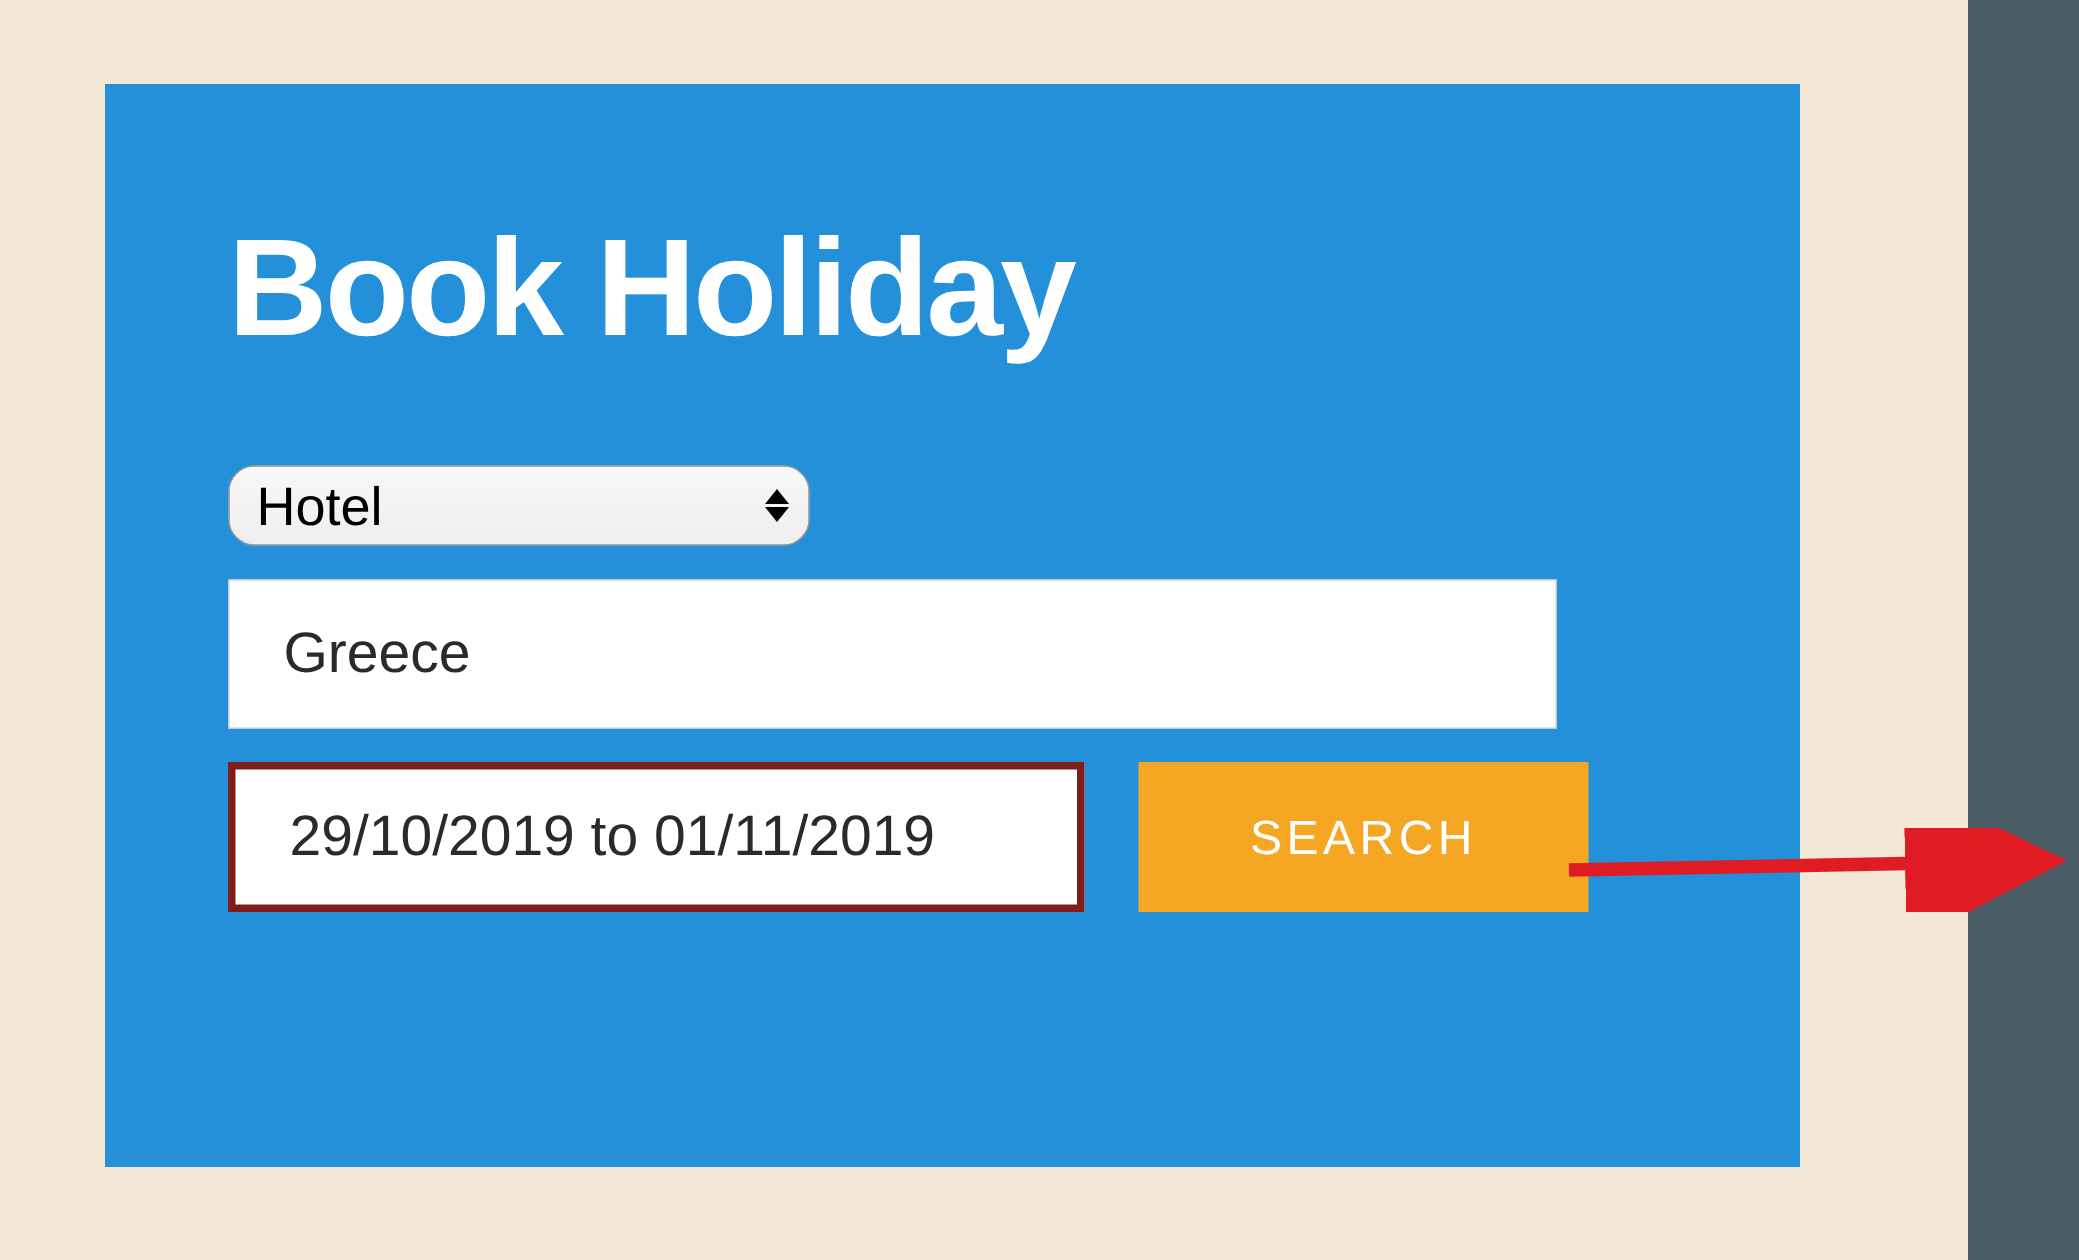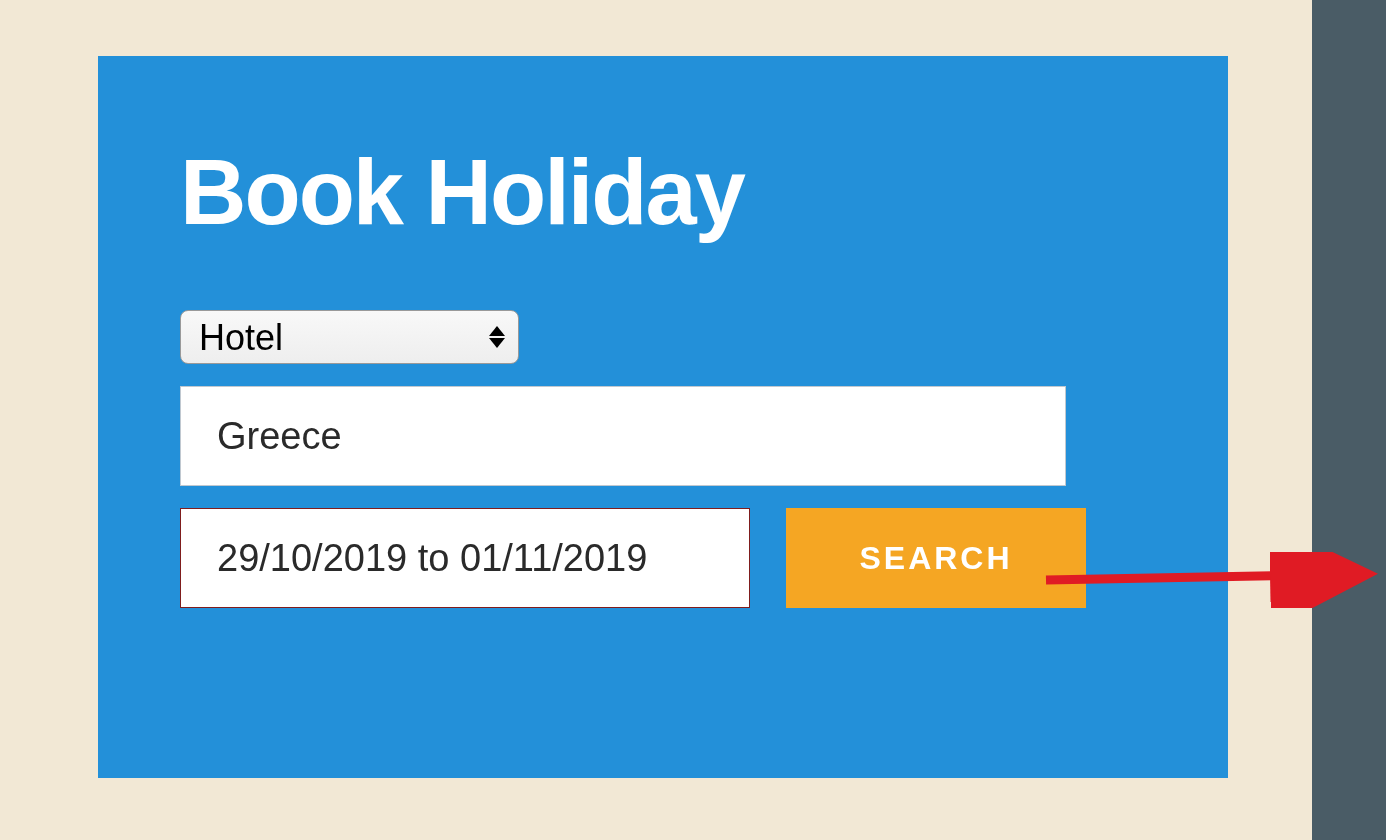--- a/index.html
+++ b/index.html
@@ -27,47 +27,46 @@
     }
     
     .main-card {
       position: absolute;
       left: 70px;
       top: 56px;
       width: 1130px;
       height: 722px;
       background: #2390d9;
       padding: 90px 90px 76px 82px;
-      margin-left: 28px;
     }
     
     .title {
       color: #ffffff;
       font-size: 92px;
       font-weight: 700;
       letter-spacing: -2px;
       margin-bottom: 72px;
       line-height: 1;
     }
     
     .select-wrapper {
       display: inline-block;
       position: relative;
       margin-bottom: 22px;
     }
     
     .type-select {
-      width: 339px;
+      width: 388px;
       height: 54px;
       padding: 0 40px 0 18px;
       font-size: 36px;
       font-family: inherit;
       background: linear-gradient(to bottom, #f8f8f8, #eeeeee);
       border: 1px solid #999;
-      border-radius: 8px;
+      border-radius: 18px;
       appearance: none;
       -webkit-appearance: none;
       color: #000;
       cursor: pointer;
     }
     
     .select-arrows {
       position: absolute;
       right: 14px;
       top: 50%;
@@ -113,33 +112,33 @@
       gap: 36px;
       width: 998px;
     }
     
     .date-input {
       flex: 0 0 570px;
       height: 100px;
       padding: 0 36px;
       font-size: 38px;
       font-family: inherit;
-      border: 1px solid #7f1d1d;
+      border: 5px solid #7f1d1d;
       color: #2a2a2a;
       background: #ffffff;
     }
     
     .search-button {
       flex: 0 0 300px;
       height: 100px;
       background: #f5a623;
       border: none;
       color: #ffffff;
       font-size: 32px;
-      font-weight: 700;
+      font-weight: 400;
       letter-spacing: 3px;
       font-family: inherit;
       cursor: pointer;
     }
     
     .arrow-annotation {
       position: absolute;
       left: 1040px;
       top: 552px;
       pointer-events: none;

